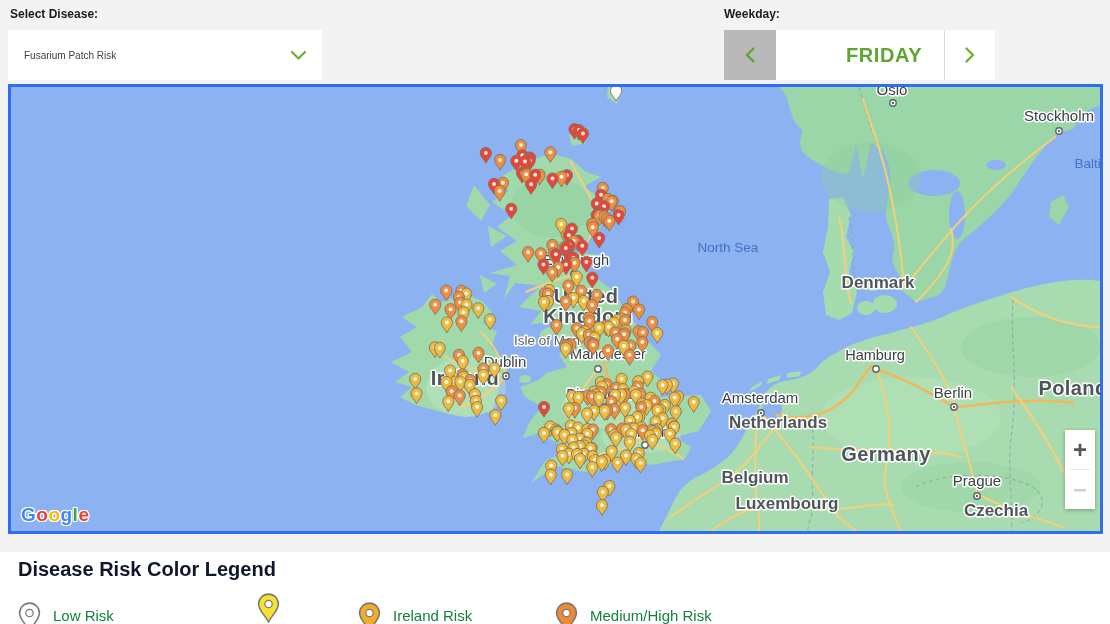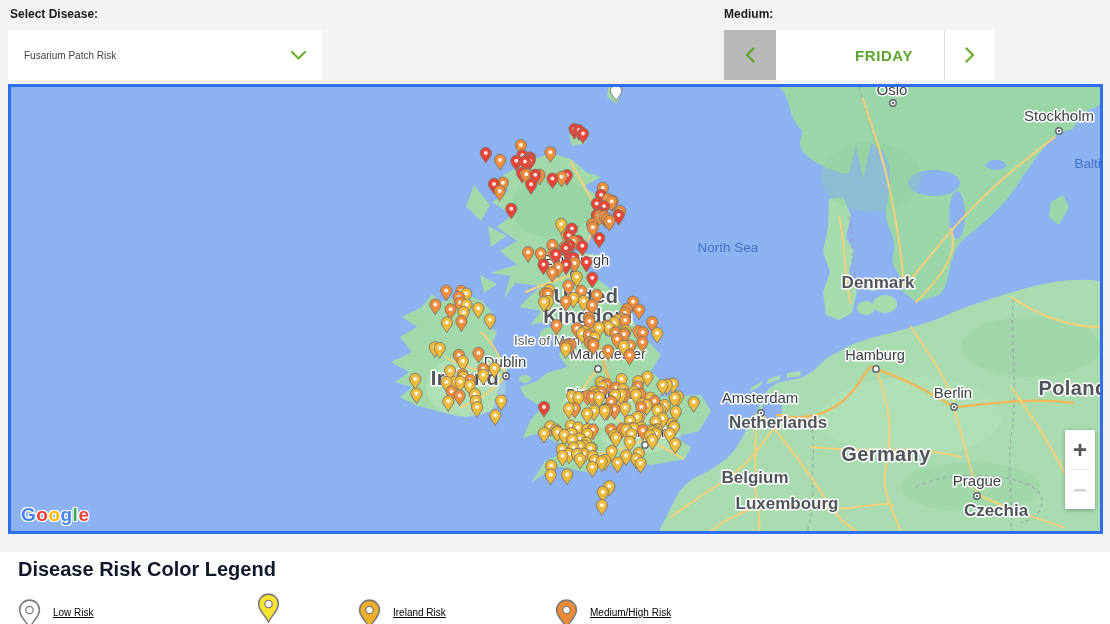--- a/index.html
+++ b/index.html
@@ -5,21 +5,21 @@
   html,body{margin:0;padding:0;width:1110px;height:624px;overflow:hidden;
     background:#f3f3f3;font-family:"Liberation Sans",sans-serif;}
   .hdr-label{position:absolute;top:7px;font-size:12px;font-weight:bold;color:#1b1b1b;}
   #select-label{left:10px;}
   #weekday-label{left:724px;}
   #select-box{position:absolute;left:8px;top:30px;width:314px;height:50px;background:#fff;
     display:flex;align-items:center;justify-content:space-between;padding:0 16px;box-sizing:border-box;
     font-size:10px;color:#414141;cursor:pointer;}
   #weekday-control{position:absolute;left:724px;top:30px;width:271px;height:50px;background:#fff;display:flex;}
   #weekday-prev{width:52px;background:#b9b9b9;display:flex;align-items:center;justify-content:center;cursor:pointer;}
-  #weekday-day{flex:1;display:flex;align-items:center;justify-content:center;font-size:15px;font-weight:bold;
+  #weekday-day{flex:1;display:flex;align-items:center;justify-content:center;font-size:20px;font-weight:bold;
     color:#5ea62f;letter-spacing:.6px;padding-left:48px;}
   #weekday-next{width:50px;border-left:1px solid #ddd;display:flex;align-items:center;justify-content:center;cursor:pointer;}
   #map-frame{position:absolute;left:8px;top:84px;width:1095px;height:450px;box-sizing:border-box;
     border:3px solid #2d6ff0;background:#8cb2f2;cursor:grab;}
   #map-svg{position:absolute;left:0;top:0;}
   
   .lbl{text-anchor:middle;paint-order:stroke;stroke:#ffffff;stroke-width:3px;stroke-linejoin:round;}
   .lbl-city{font:500 14.5px "Liberation Sans",sans-serif;fill:#3b4046;}
   .lbl-citycap{font:500 15px "Liberation Sans",sans-serif;fill:#3b4046;}
   .lbl-country{font:700 20px "Liberation Sans",sans-serif;fill:#50555b;letter-spacing:.4px;}
@@ -35,34 +35,34 @@
     text-shadow:-1px -1px 0 #fff,1px -1px 0 #fff,-1px 1px 0 #fff,1px 1px 0 #fff,0 1px 0 #fff,0 -1px 0 #fff,1px 0 0 #fff,-1px 0 0 #fff;}
   #attribution{position:absolute;right:0;bottom:0;display:flex;font-size:10.5px;color:#1c1c1c;}
   #attribution span{background:rgba(255,255,255,.82);padding:1px 6px 2px;margin-left:2px;white-space:nowrap;}
   #attr-shortcuts,#attr-terms{cursor:pointer;}
   #legend{position:absolute;left:0;top:552px;width:1110px;height:72px;background:#fff;box-sizing:border-box;
     padding:6px 0 0 18px;}
   #legend-title{font-size:20px;font-weight:bold;color:#0f172a;}
   #legend-row{display:flex;margin-top:10px;align-items:center;}
   .leg-item{display:flex;align-items:center;}
   .leg-item svg{flex:none;margin-right:12px;}
-  .leg-label{font-size:10px;color:#000000;text-decoration:underline;}
+  .leg-label{font-size:15px;color:#15803d;}
 </style>
 </head>
 <body>
 
 <div class="hdr-label" id="select-label">Select Disease:</div>
 <div id="select-box">
   <span>Fusarium Patch Risk</span>
   <svg width="15" height="9" viewBox="0 0 15 9">
     <polyline points="1,1 7.5,7.5 14,1" fill="none" stroke="#6cb32d" stroke-width="2.2" stroke-linecap="round" stroke-linejoin="round"></polyline>
   </svg>
 </div>
 
-<div class="hdr-label" id="weekday-label">Medium:</div>
+<div class="hdr-label" id="weekday-label">Weekday:</div>
 <div id="weekday-control">
   <div id="weekday-prev">
     <svg width="10" height="16" viewBox="0 0 10 16">
       <polyline points="8.5,1.5 2,8 8.5,14.5" fill="none" stroke="#63a22c" stroke-width="2.4" stroke-linecap="round" stroke-linejoin="round"></polyline>
     </svg>
   </div>
   <div id="weekday-day">FRIDAY</div>
   <div id="weekday-next">
     <svg width="10" height="16" viewBox="0 0 10 16">
       <polyline points="1.5,1.5 8,8 1.5,14.5" fill="none" stroke="#6cb32d" stroke-width="2.4" stroke-linecap="round" stroke-linejoin="round"></polyline>

